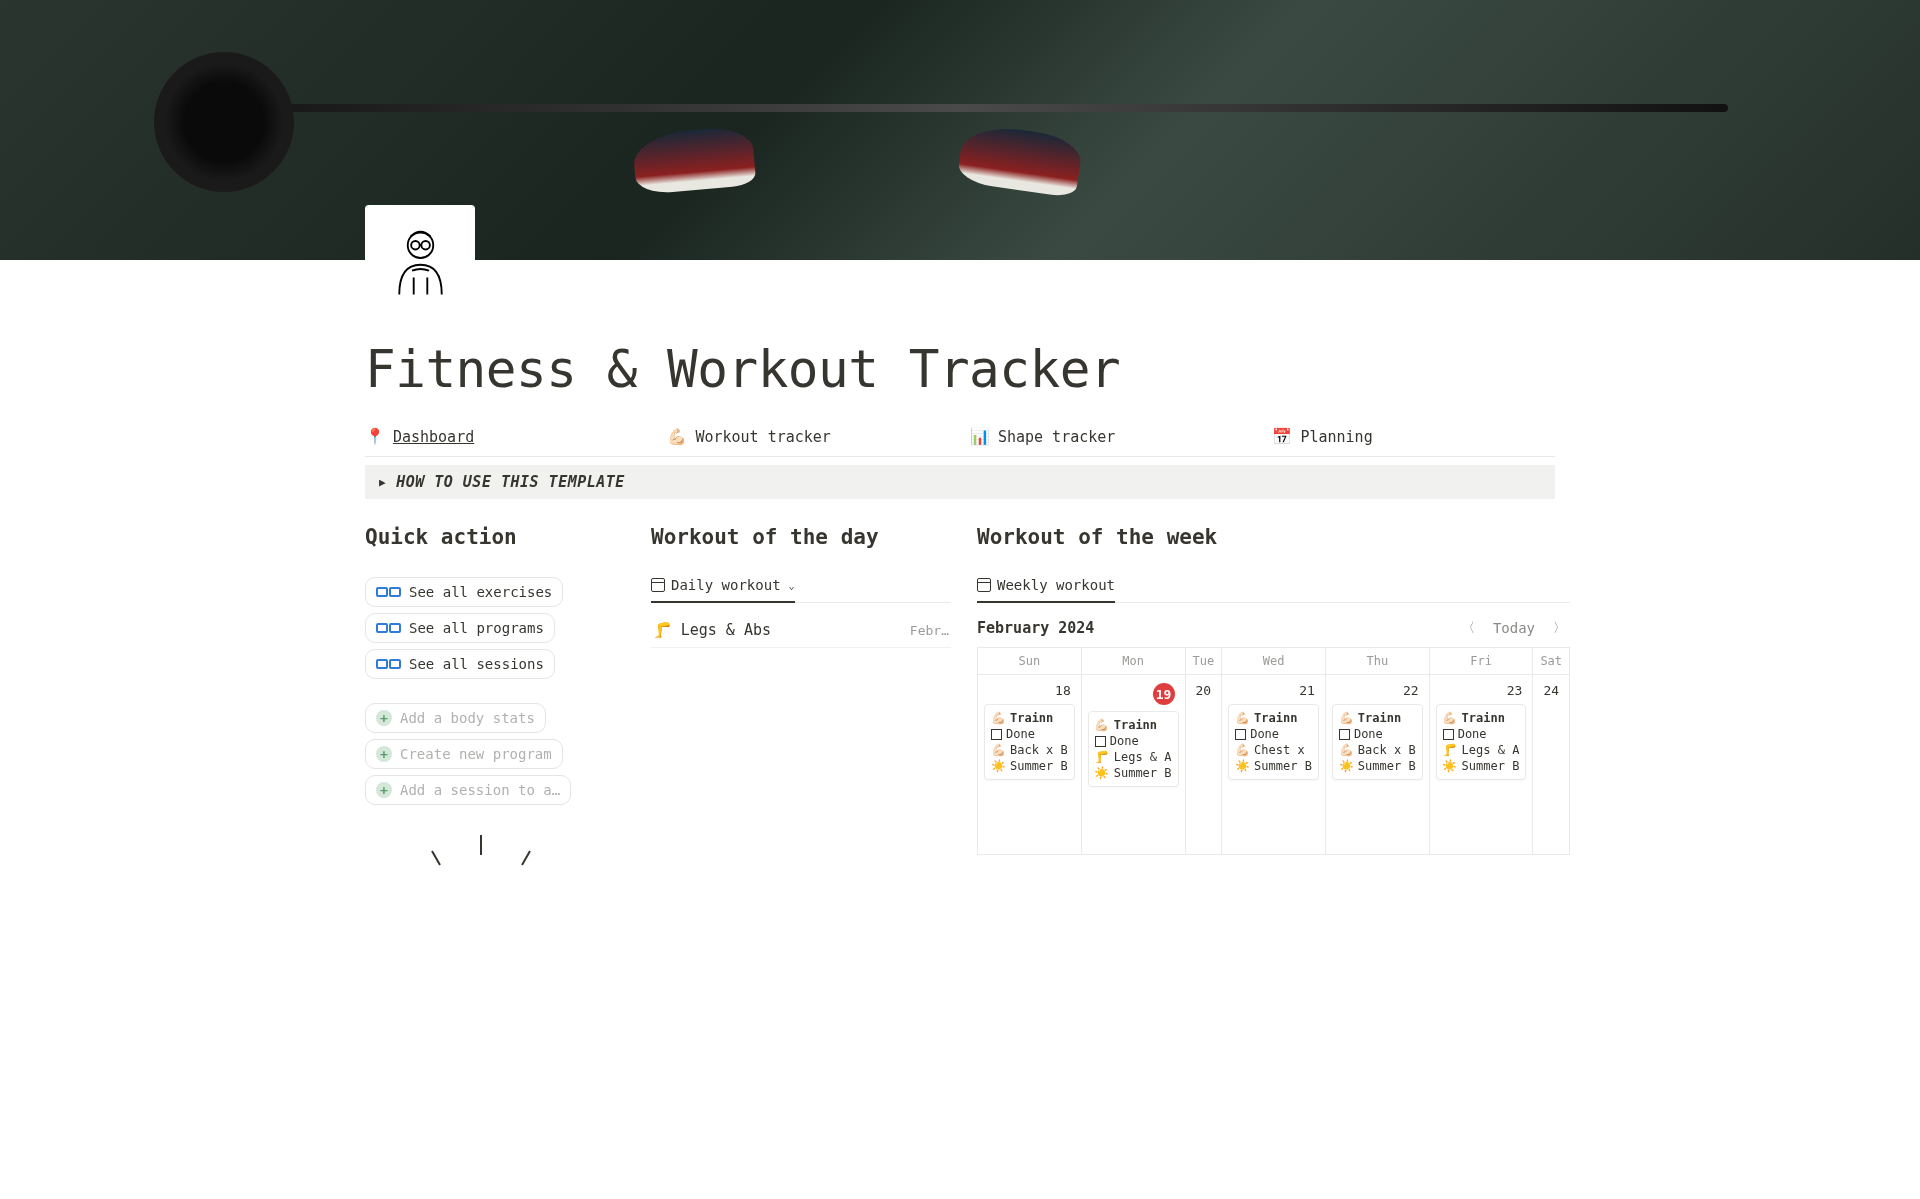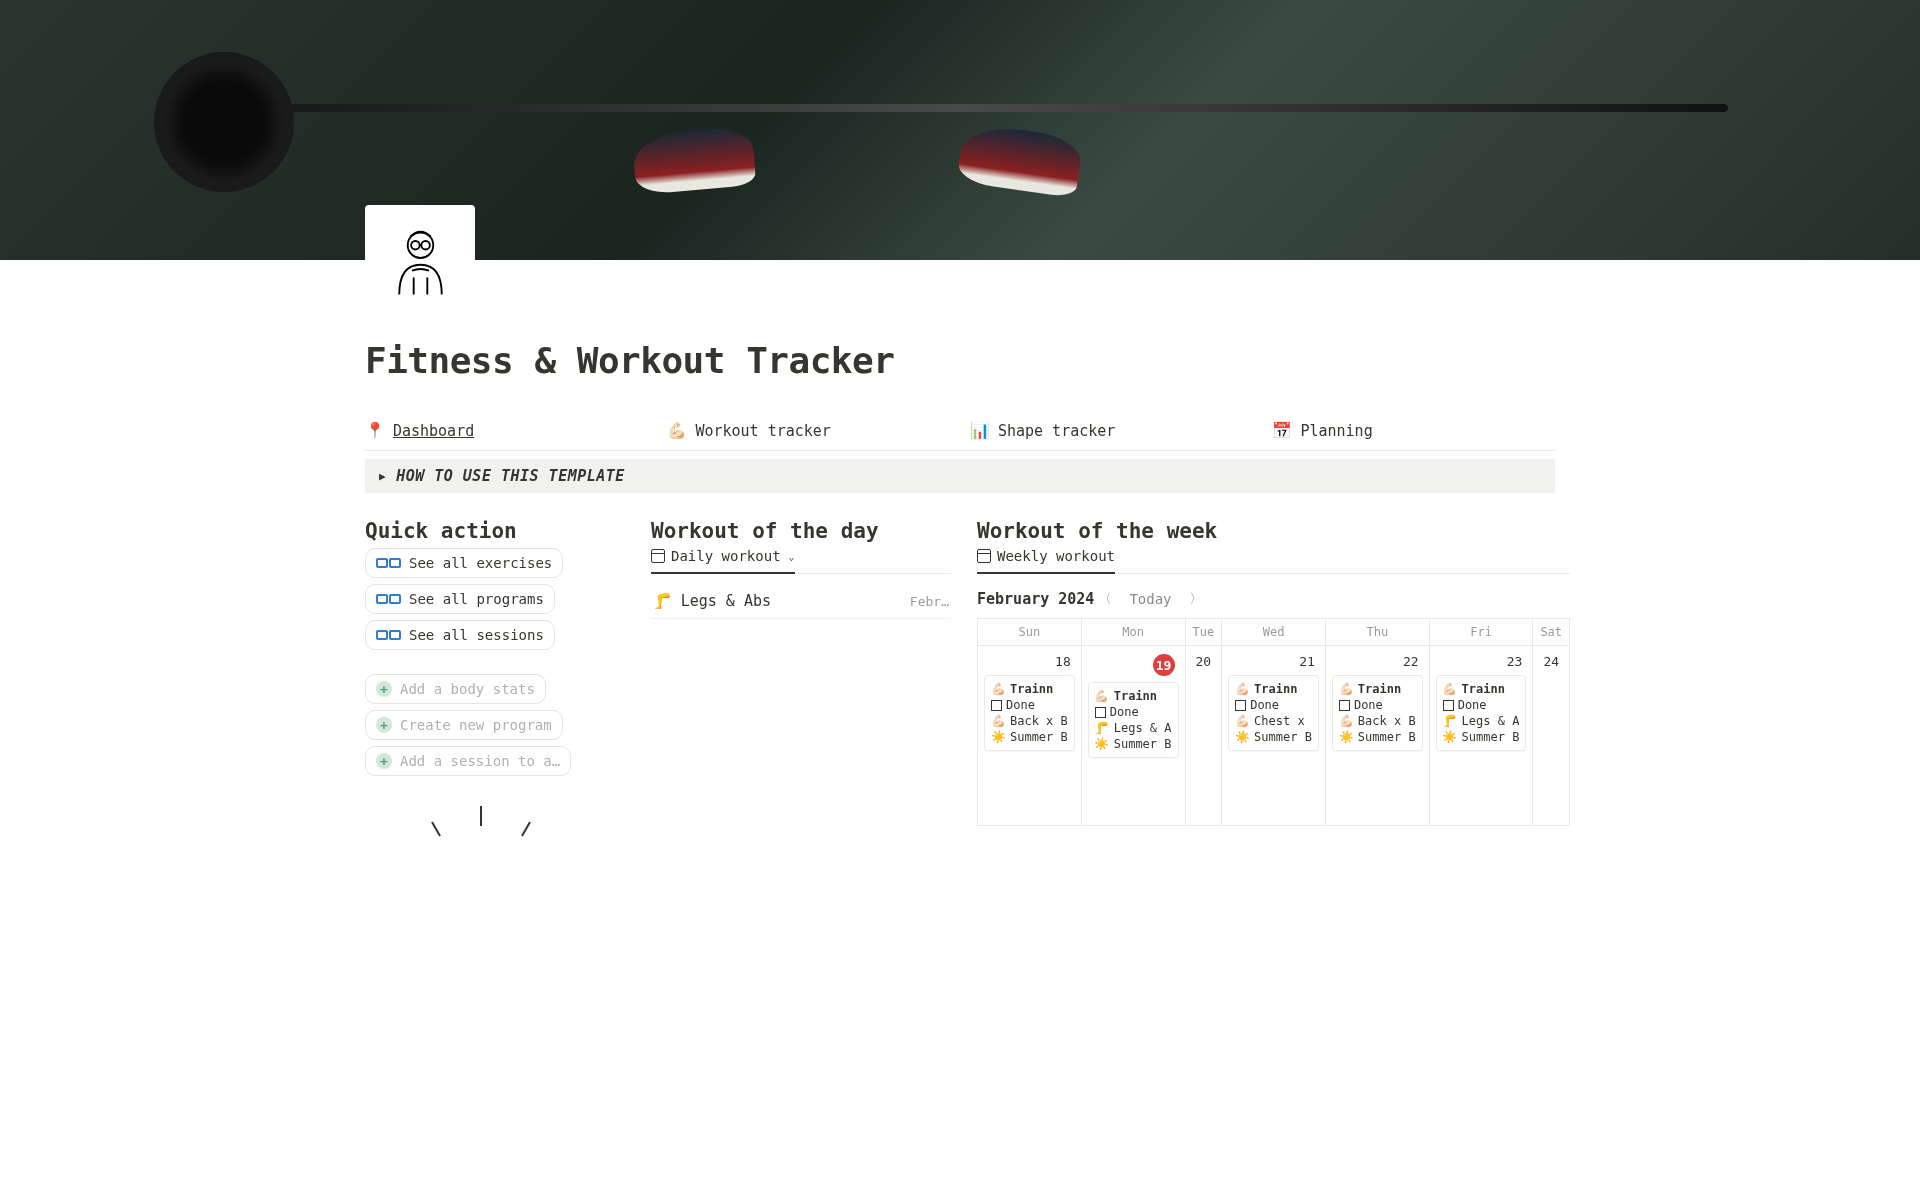--- a/index.html
+++ b/index.html
@@ -58,24 +58,24 @@
   border-radius: 4px;
   position: relative;
   top: -55px;
   margin-bottom: -30px;
   display: flex;
   align-items: center;
   justify-content: center;
 }
 .avatar svg { width: 85px; height: 85px; }
 h1 {
-  font-size: 36px;
-  font-weight: 700;
+  font-size: 51px;
+  font-weight: 400;
   letter-spacing: -0.5px;
-  margin-bottom: 40px;
+  margin-bottom: 28px;
 }
 .nav-row {
   display: flex;
   gap: 20px;
   padding-bottom: 10px;
   border-bottom: 1px solid #e9e9e7;
   margin-bottom: 6px;
 }
 .nav-item {
   flex: 1;
@@ -104,21 +104,21 @@
   font-size: 11px;
 }
 .columns {
   display: grid;
   grid-template-columns: 260px 300px 1fr;
   gap: 26px;
 }
 h2 {
   font-size: 21px;
   font-weight: 700;
-  margin-bottom: 5px;
+  margin-bottom: 28px;
 }
 .qa-btn {
   display: flex;
   align-items: center;
   gap: 8px;
   border: 1px solid #e4e4e2;
   border-radius: 10px;
   padding: 6px 10px;
   margin-bottom: 6px;
   font-size: 14px;
@@ -190,21 +190,21 @@
   border-bottom: 1px solid #f1f1ef;
   font-size: 15px;
 }
 .daily-item .date {
   color: #9b9b99;
   font-size: 13px;
   margin-left: 36px;
 }
 .cal-header {
   display: flex;
-  justify-content: flex-start;
+  justify-content: space-between;
   align-items: center;
   padding: 4px 0 8px;
 }
 .cal-month { font-weight: 700; font-size: 15px; }
 .cal-controls { display: flex; align-items: center; gap: 14px; color: #8a8a88; font-size: 14px; }
 .cal-controls .arrow { cursor: pointer; font-size: 13px; padding: 2px 4px; }
 .cal-controls .today-btn { cursor: pointer; }
 .cal-grid {
   display: grid;
   grid-template-columns: repeat(7, 1fr);

